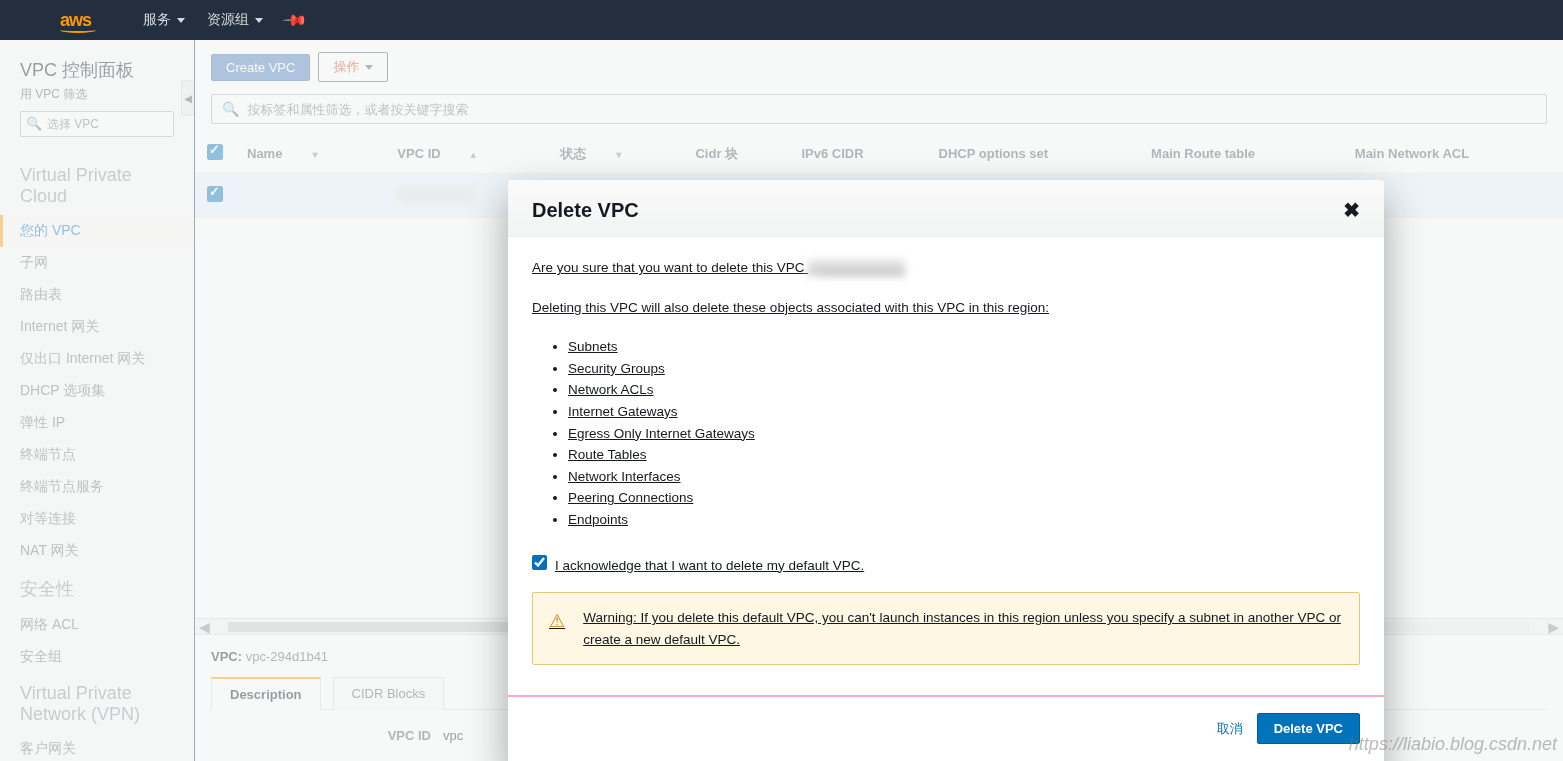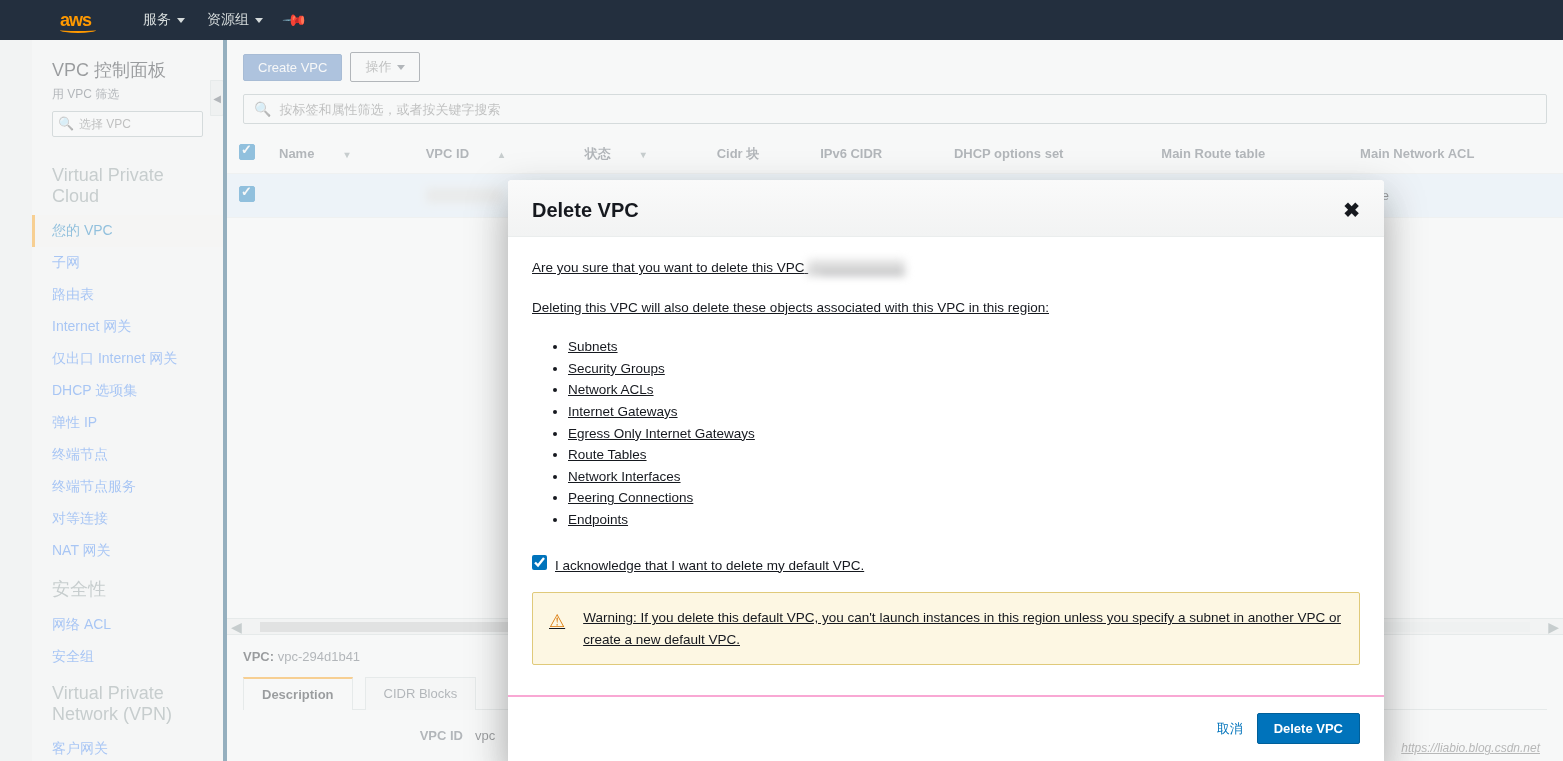--- a/index.html
+++ b/index.html
@@ -8,34 +8,34 @@
     
     .topnav { background: #232f3e; height: 40px; display: flex; align-items: center; padding: 0 20px; gap: 22px; color: #fff; }
     .aws-logo { font-weight: bold; font-size: 18px; color: #ff9900; letter-spacing: -1px; padding: 0 30px 0 40px; position: relative; }
     .aws-logo-smile { position: absolute; left: 40px; bottom: -2px; width: 36px; height: 6px; border: 2px solid #ff9900; border-top: none; border-left: none; border-right: none; border-radius: 0 0 50% 50%; }
     .nav-item { color: #d5dbdb; font-size: 14px; display: flex; align-items: center; gap: 6px; cursor: pointer; }
     .chev-down { display: inline-block; width: 0; height: 0; border-left: 4px solid transparent; border-right: 4px solid transparent; border-top: 5px solid #d5dbdb; }
     .pin-icon { color: #d5dbdb; font-size: 16px; transform: rotate(45deg); }
 
     
     .main-wrap { display: flex; height: calc(100% - 40px); }
-    .sidebar { width: 195px; background: #fafafa; border-right: 4px solid #0c4a6e; padding: 18px 0 12px 0; overflow-y: auto; position: relative; margin-left: 32px; }
+    .sidebar { width: 195px; background: #fafafa; border-right: 1px solid #0c4a6e; padding: 18px 0 12px 0; overflow-y: auto; position: relative; }
     .sidebar h1 { font-size: 18px; font-weight: 400; color: #16191f; padding: 0 20px 4px; }
     .sidebar .sub { font-size: 12px; color: #545b64; padding: 0 20px 8px; }
     .search-wrap { margin: 0 20px 18px; position: relative; }
     .search-wrap input { width: 100%; padding: 5px 6px 5px 26px; border: 1px solid #aab7b8; border-radius: 2px; font-size: 12px; background: #fff; }
     .search-wrap .mag { position: absolute; left: 6px; top: 5px; color: #545b64; font-size: 13px; }
     .sec-head { font-size: 18px; color: #879596; padding: 10px 20px 8px; font-weight: 400; }
-    .nav-link { display: block; padding: 7px 20px; font-size: 14px; color: #3b82f6; cursor: pointer; }
+    .nav-link { display: block; padding: 7px 20px; font-size: 14px; color: #737373; cursor: pointer; }
     .nav-link.active { color: #0073bb; border-left: 3px solid #ff9900; padding-left: 17px; font-weight: 400; background: rgba(255,153,0,0.02); }
     .collapse-handle { position: absolute; right: -1px; top: 40px; width: 14px; height: 36px; background: #eaeded; border: 1px solid #d5dbdb; border-radius: 0 2px 2px 0; display: flex; align-items: center; justify-content: center; cursor: pointer; font-size: 10px; color: #545b64; }
 
     .content { flex: 1; display: flex; flex-direction: column; background: #fff; position: relative; min-width: 0; }
     .toolbar { padding: 12px 16px; display: flex; gap: 8px; align-items: center; }
-    .btn { border: 1px solid #545b64; background: #fff; padding: 5px 14px; border-radius: 2px; font-size: 13px; cursor: pointer; color: #737373; display: inline-flex; align-items: center; gap: 6px; }
+    .btn { border: 1px solid #545b64; background: #fff; padding: 5px 14px; border-radius: 2px; font-size: 13px; cursor: pointer; color: #c2410c; display: inline-flex; align-items: center; gap: 6px; }
     .btn.primary { background: #4a7bbf; border-color: #3a6aa8; color: #fff; font-weight: 400; }
     .btn .chev-down { border-top-color: #545b64; }
 
     .filter-row { padding: 0 16px 10px; }
     .filter-box { border: 1px solid #aab7b8; border-radius: 2px; padding: 6px 10px; display: flex; align-items: center; gap: 8px; background: #fff; }
     .filter-box input { border: none; outline: none; flex: 1; font-size: 13px; color: #404040; }
     .mag2 { color: #545b64; }
 
     .table-area { flex: 1; overflow: auto; }
     table.data { width: 100%; border-collapse: collapse; font-size: 13px; }
@@ -72,21 +72,21 @@
     .dlg-body p { margin-bottom: 18px; }
     .dlg-body ul { margin: 0 0 24px 36px; }
     .ack-row { display: flex; gap: 8px; margin: 8px 0 16px; font-size: 13.5px; }
     .ack-row input { width: 15px; height: 15px; accent-color: #0073bb; }
     .warn-box { border: 1px solid #e0ca7a; background: #fdf7e3; border-radius: 2px; padding: 14px 16px; display: flex; gap: 18px; margin-bottom: 22px; }
     .warn-icon { color: #d97706; font-size: 18px; flex-shrink: 0; }
     .dlg-foot { padding: 17px 24px 22px; display: flex; justify-content: flex-end; align-items: center; gap: 14px; border-top: 2px solid #f9a8d4; padding-top: 16px; }
     .btn-link { color: #0073bb; background: none; border: none; font-size: 13px; cursor: pointer; }
     .btn-danger { background: #0073bb; color: #fff; border: 1px solid #005f99; border-radius: 2px; padding: 7px 16px; font-weight: 700; font-size: 13px; cursor: pointer; }
 
-    .watermark { position: absolute; right: 23px; bottom: 6px; color: rgba(120,120,120,0.5); font-size: 12px; font-style: italic; text-decoration: underline; }
+    .watermark { position: absolute; right: 6px; bottom: 6px; color: rgba(120,120,120,0.5); font-size: 18px; font-style: italic; }
   </style>
 </head>
 <body>
 
 <div class="topnav">
   <span class="aws-logo">
     <span>aws</span>
     <span class="aws-logo-smile"></span>
   </span>
   <span class="nav-item">

